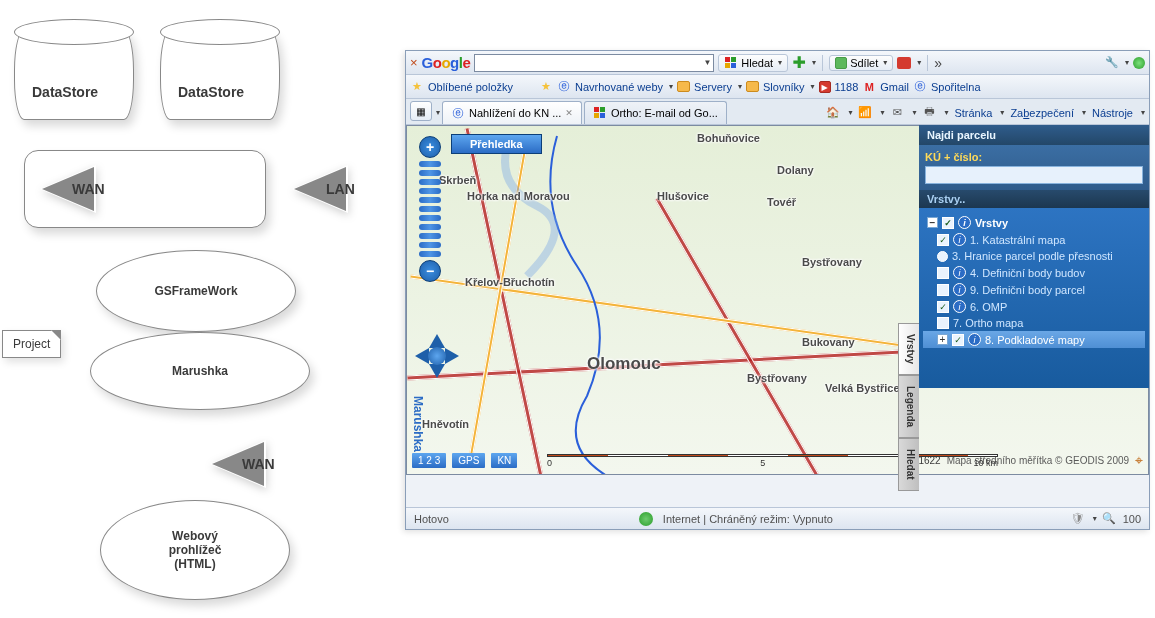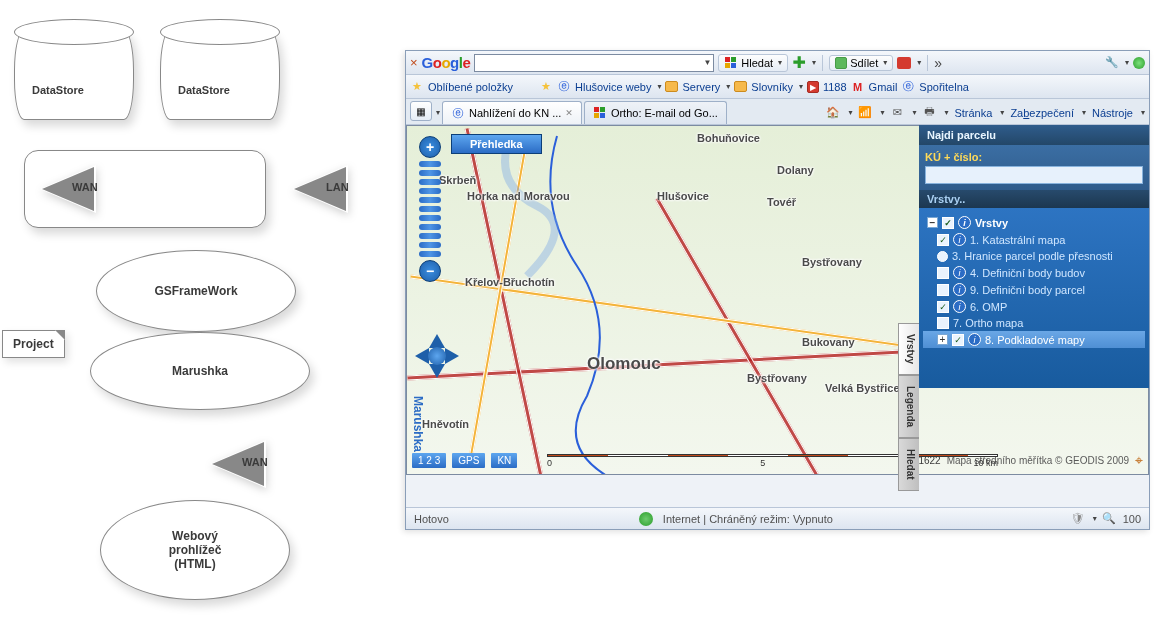--- a/index.html
+++ b/index.html
@@ -36,31 +36,31 @@
     border-right: 56px solid #fff;
     filter: drop-shadow(1px 3px 4px rgba(0,0,0,0.18));
   }
   .tri::after {
     content: ""; position: absolute; left: 2px; top: -22px;
     border-top: 22px solid transparent; border-bottom: 22px solid transparent;
     border-right: 52px solid #888;
     z-index: -1;
   }
   .tri-label {
-    position: absolute; font-size: 11px; font-weight: bold; color: #3a3a3a; text-align: right;
+    position: absolute; font-size: 14px; font-weight: bold; color: #3a3a3a; text-align: right;
   }
   .ellipse {
     position: absolute; border: 1.5px solid #888; border-radius: 50%;
     background: #fff; box-shadow: 4px 6px 10px rgba(0,0,0,0.15);
     display: flex; align-items: center; justify-content: center; text-align: center;
     font-size: 12px; font-weight: bold; color: #3a3a3a;
   }
   .note {
     position: absolute; background: #fff; border: 1.5px solid #888;
-    padding: 6px 10px; font-size: 12px; font-weight: bold; color: #3a3a3a;
+    padding: 6px 10px; font-size: 12px; font-weight: normal; color: #3a3a3a;
     box-shadow: 3px 4px 8px rgba(0,0,0,0.12);
   }
   .note::before {
     content: ""; position: absolute; right: -1px; top: -1px;
     border-style: solid; border-width: 0 10px 10px 0;
     border-color: transparent #fff transparent transparent;
   }
   .note::after {
     content: ""; position: absolute; right: -1px; top: -1px;
     width: 0; height: 0;
@@ -226,21 +226,21 @@
     <span class="dd-arrow">▾</span>
     <span class="greendot"></span>
   </div>
 
   <div class="bar">
     <span class="ico star">★</span>
     <span class="link">Oblíbené položky</span>
     <span style="width:18px"></span>
     <span class="ico star">★</span>
     <span class="ico" style="color:#2a5fda">ⓔ</span>
-    <span class="link">Hlušovice weby</span>
+    <span class="link">Navrhované weby</span>
       <span class="dd-arrow">▾</span>
     <span class="orange-folder"></span>
     <span class="link">Servery</span>
       <span class="dd-arrow">▾</span>
     <span class="orange-folder"></span>
     <span class="link">Slovníky</span>
       <span class="dd-arrow">▾</span>
     <span class="red-sq">▶</span>
     <span class="link">1188</span>
     <span class="ico" style="color:#d22;font-weight:bold">M</span>

